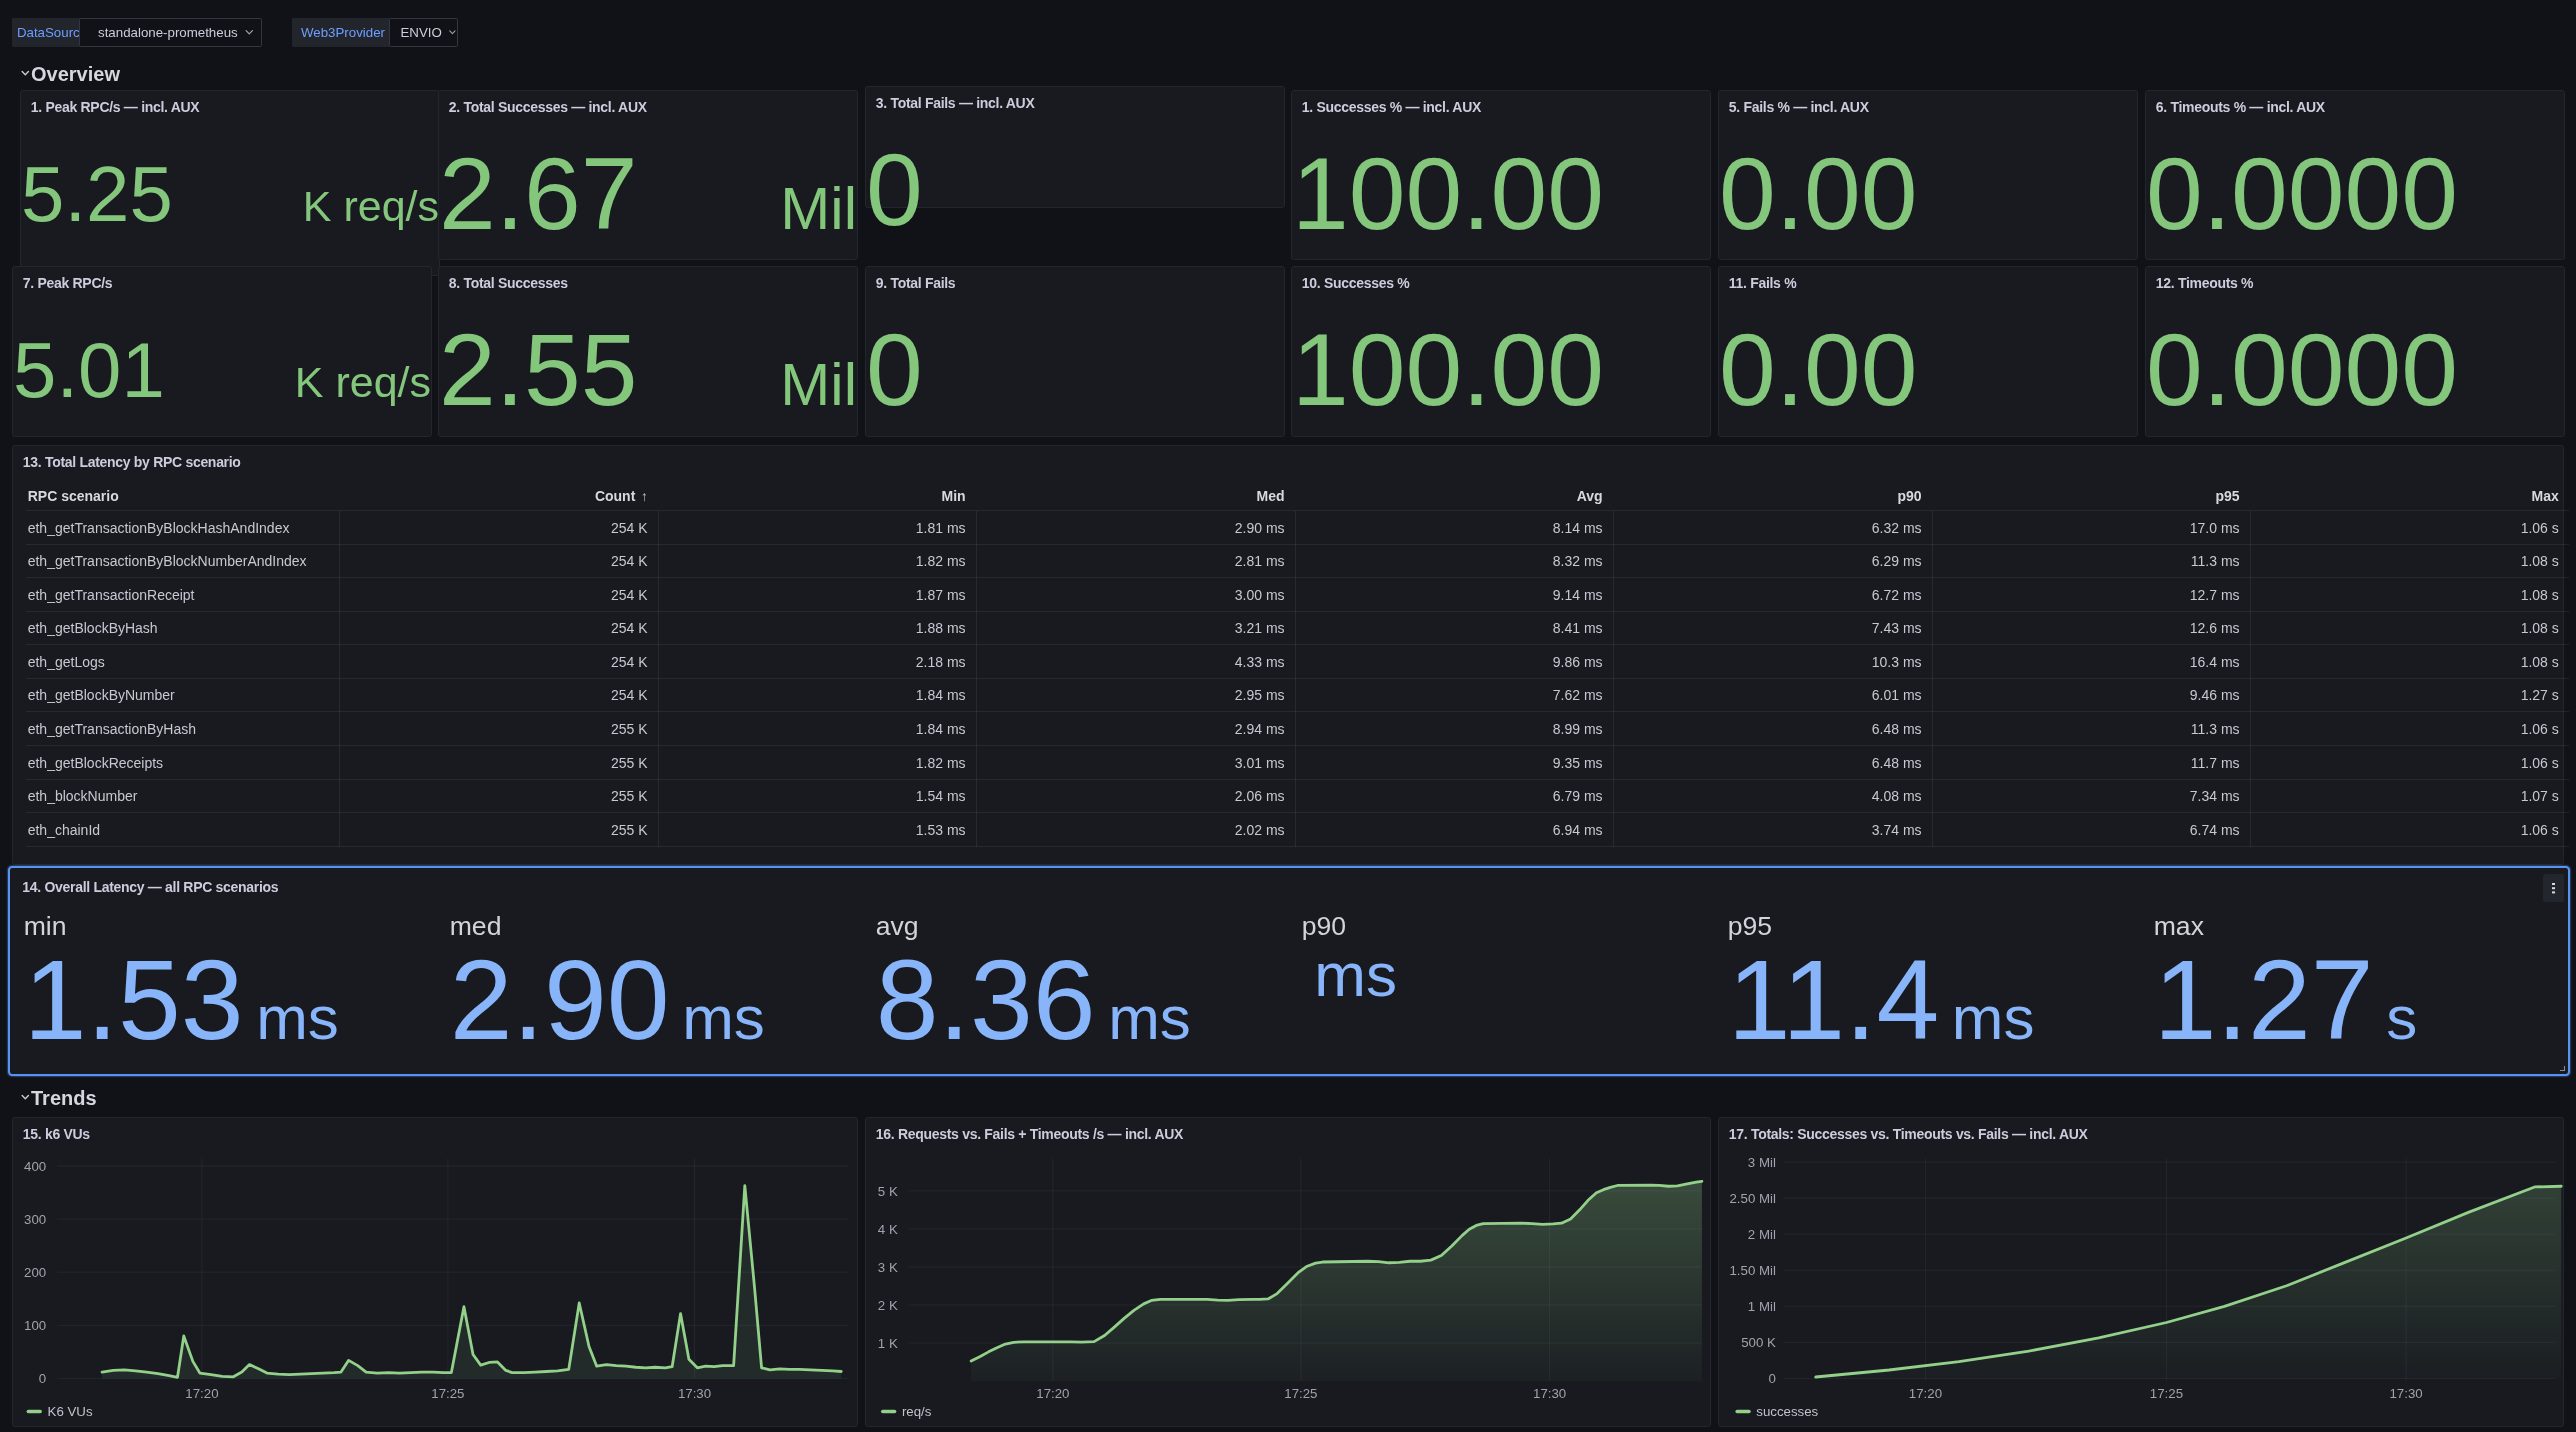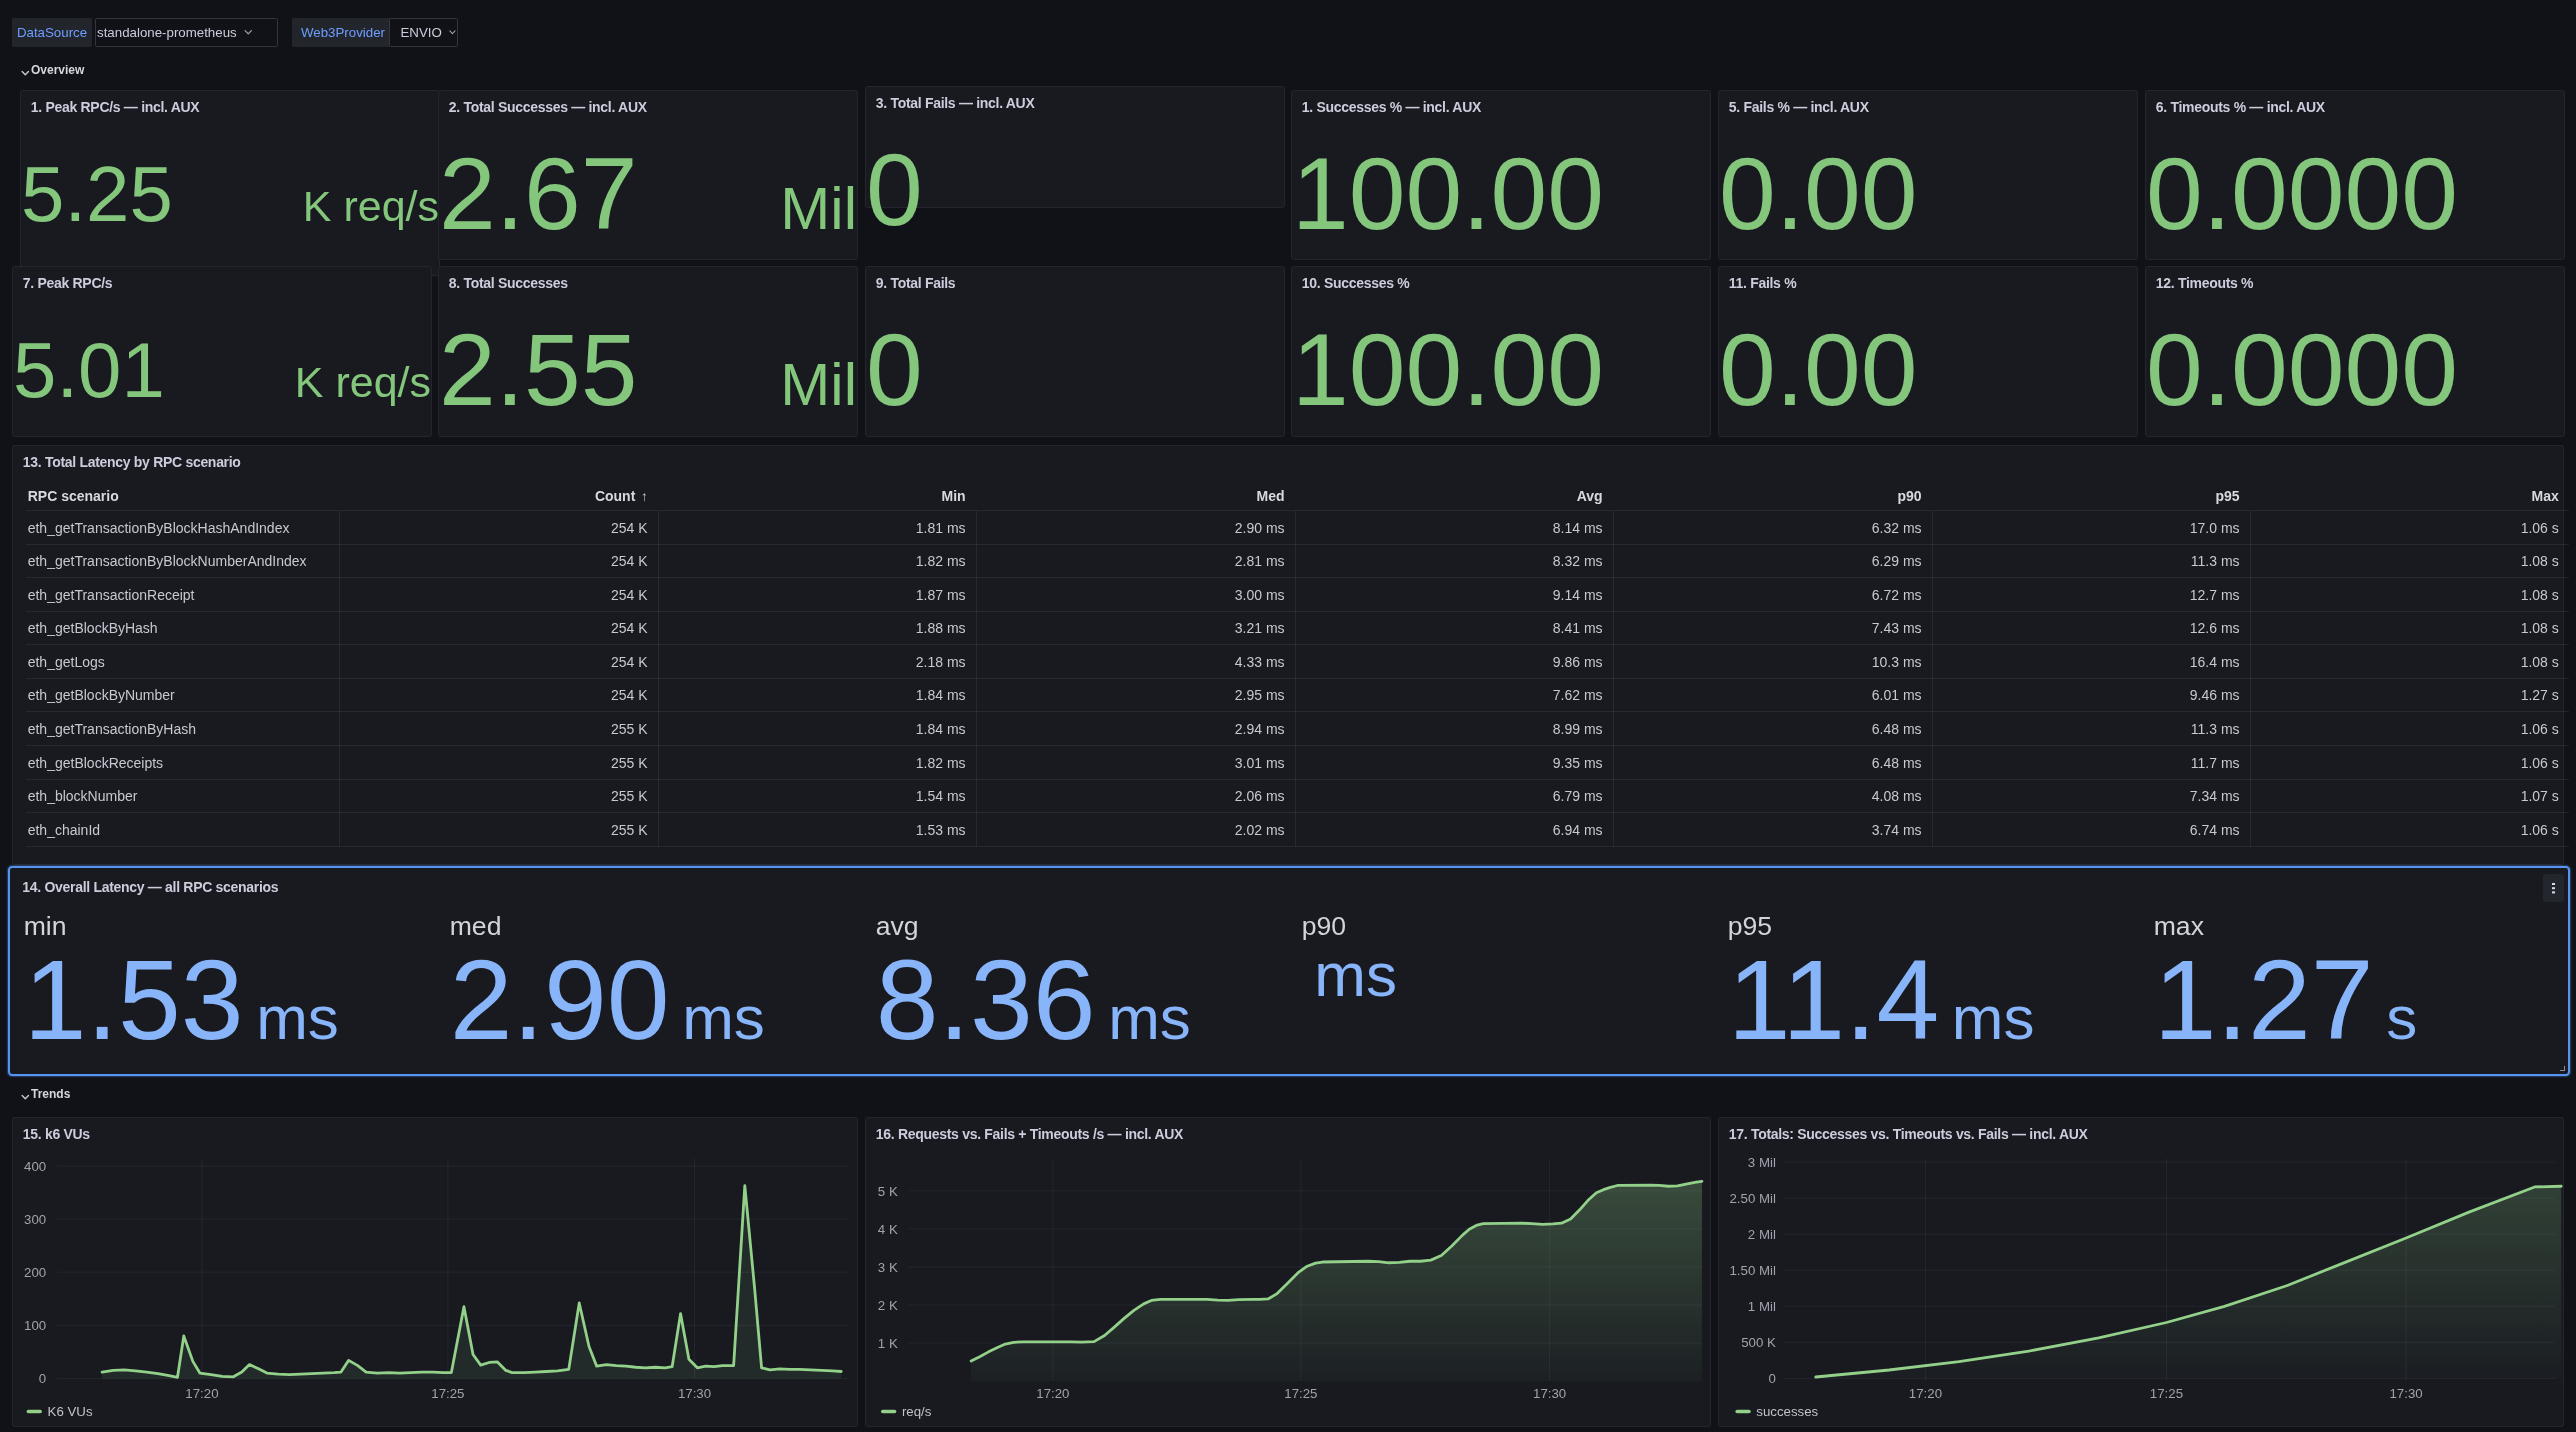--- a/index.html
+++ b/index.html
@@ -1,28 +1,28 @@
 <!DOCTYPE html>
 <html style="font-size:11.2px"><head><meta charset="utf-8"><style>
 *{margin:0;padding:0;box-sizing:border-box}
 html,body{width:2576px;height:1432px;background:#111217;font-family:"Liberation Sans",sans-serif;overflow:hidden}
 #root{position:absolute;top:0;left:0;width:2576px;height:1432px}
 .panel{position:absolute;background:#181a20;border:0.7px solid #24262d;border-radius:2.8px}
 .ptitle{position:absolute;left:9.8px;top:8.4px;font-size:14px;font-weight:600;color:#ccccdc;letter-spacing:-0.3px;white-space:nowrap}
 .statv{position:absolute;left:0;right:0;display:flex;align-items:baseline;justify-content:space-between;font-weight:500;color:#83c67c;line-height:1;white-space:nowrap}
-.sechdr{position:absolute;font-size:12px;font-weight:700;color:#d5d6de;white-space:nowrap}
+.sechdr{position:absolute;font-size:20px;font-weight:700;color:#d5d6de;white-space:nowrap}
 .pill{position:absolute;height:29px;border-radius:1.4px;display:flex;align-items:center;font-size:13.3px;font-weight:500;white-space:nowrap}
 .pill-label{background:#22252c;color:#6e9fff;justify-content:center}
 .pill-input{border:0.7px solid #33363e;color:#ccccdc;background:#111217}
 .cell{position:absolute;white-space:nowrap}
 text{font-family:"Liberation Sans",sans-serif}
 </style></head><body>
 <div id="root">
 <div class="pill pill-label" style="left:12px;top:18px;width:80px">DataSource</div>
-<div class="pill pill-input" style="left:95px;top:18px;width:183px;padding-left:1px">standalone-prometheus<svg width="10.5" height="10.5" viewBox="0 0 15 15" style="margin-left:6.3px">
+<div class="pill pill-input" style="left:79px;top:18px;width:183px;padding-left:18px">standalone-prometheus<svg width="10.5" height="10.5" viewBox="0 0 15 15" style="margin-left:6.3px">
         <path d="M3 5.2 L7.5 9.8 L12 5.2" fill="none" stroke="#9fa2ac" stroke-width="1.8" stroke-linecap="round" stroke-linejoin="round"></path>
       </svg></div>
 <div class="pill pill-label" style="left:292px;top:18px;width:102px">Web3Provider</div>
 <div class="pill pill-input" style="left:389px;top:18px;width:69px;padding-left:10.5px">ENVIO<svg width="10.5" height="10.5" viewBox="0 0 15 15" style="margin-left:6.3px">
         <path d="M3 5.2 L7.5 9.8 L12 5.2" fill="none" stroke="#9fa2ac" stroke-width="1.8" stroke-linecap="round" stroke-linejoin="round"></path>
       </svg></div>
 <svg style="position:absolute;left:19px;top:67px" width="12.6" height="12.6" viewBox="0 0 18 18">
       <path d="M4.5 6.5 L9 11 L13.5 6.5" fill="none" stroke="#c9cad2" stroke-width="2" stroke-linecap="round" stroke-linejoin="round"></path>
     </svg>
 <div class="sechdr" style="left:31px;top:63px">Overview</div>

